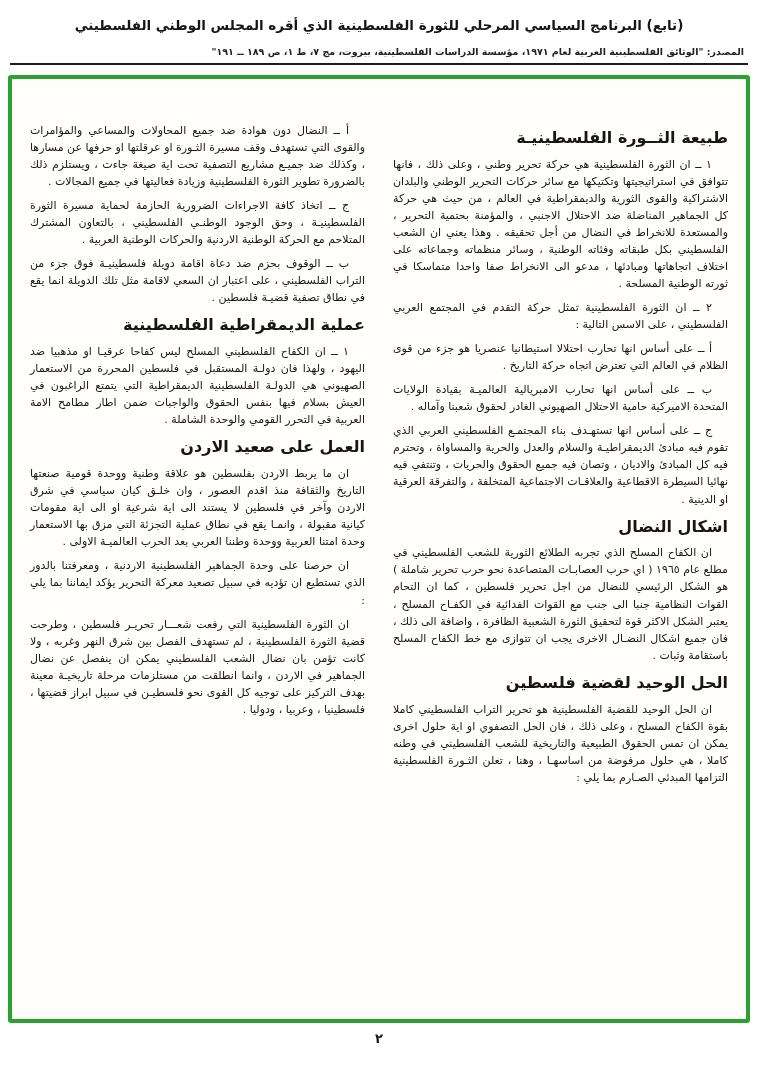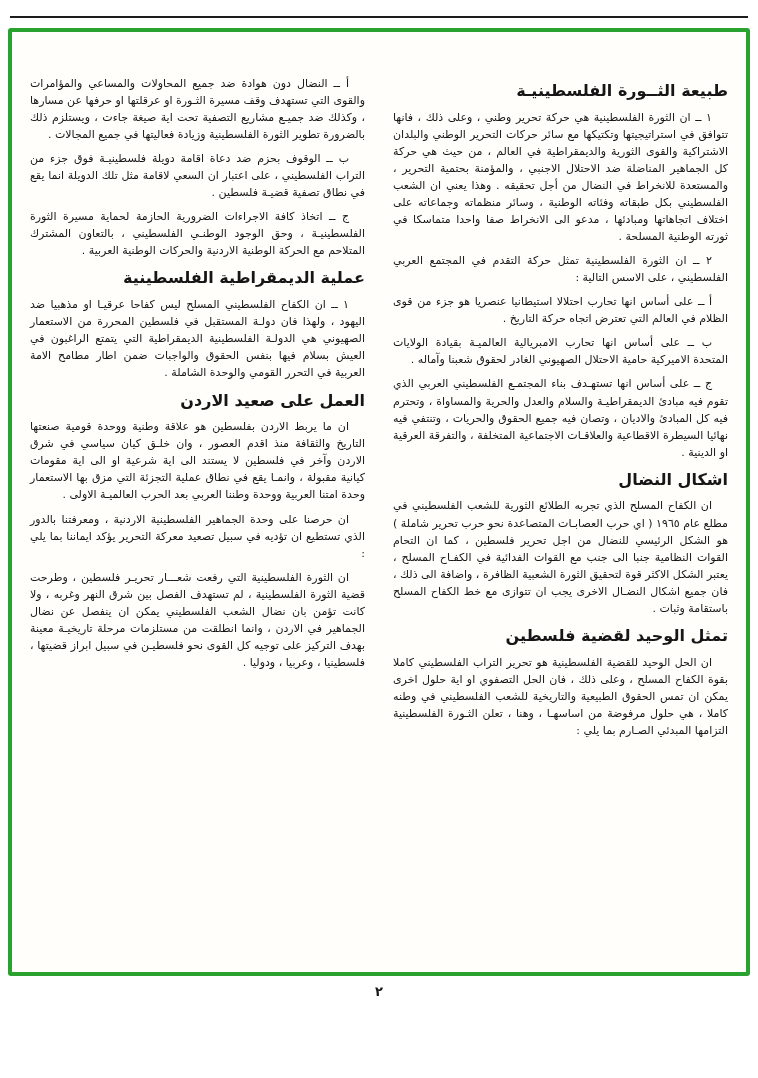--- a/index.html
+++ b/index.html
@@ -65,41 +65,45 @@
     text-align:center;
     font-size:13px; font-weight:bold;
     margin-top:8px;
   }
 </style>
 </head>
 <body>
 
 <div class="page">
 
+  <div class="header">
+    <div class="title">(تابع) البرنامج السياسي المرحلي للثورة الفلسطينية الذي أقره المجلس الوطني الفلسطيني</div>
+    <div class="source">المصدر: "الوثائق الفلسطينية العربية لعام ١٩٧١، مؤسسة الدراسات الفلسطينية، بيروت، مج ٧، ط ١، ص ١٨٩ ــ ١٩١"</div>
+  </div>
 
   <hr class="rule">
 
   <div class="frame" id="frame" style="border-color: rgb(42, 162, 48);">
     <div class="cols">
       <div class="col" id="col-right">
           <h3 class="heading">طبيعة الثــورة الفلسطينيـة</h3>
           <p class="para">١ ــ ان الثورة الفلسطينية هي حركة تحرير وطني ، وعلى ذلك ، فانها تتوافق في استراتيجيتها وتكتيكها مع سائر حركات التحرير الوطني والبلدان الاشتراكية والقوى الثورية والديمقراطية في العالم ، من حيث هي حركة كل الجماهير المناضلة ضد الاحتلال الاجنبي ، والمؤمنة بحتمية التحرير ، والمستعدة للانخراط في النضال من أجل تحقيقه . وهذا يعني ان الشعب الفلسطيني بكل طبقاته وفئاته الوطنية ، وسائر منظماته وجماعاته على اختلاف اتجاهاتها ومبادئها ، مدعو الى الانخراط صفا واحدا متماسكا في ثورته الوطنية المسلحة .</p>
           <p class="para">٢ ــ ان الثورة الفلسطينية تمثل حركة التقدم في المجتمع العربي الفلسطيني ، على الاسس التالية :</p>
           <p class="para">أ ــ على أساس انها تحارب احتلالا استيطانيا عنصريا هو جزء من قوى الظلام في العالم التي تعترض اتجاه حركة التاريخ .</p>
           <p class="para">ب ــ على أساس انها تحارب الامبريالية العالميـة بقيادة الولايات المتحدة الاميركية حامية الاحتلال الصهيوني الغادر لحقوق شعبنا وآماله .</p>
           <p class="para">ج ــ على أساس انها تستهـدف بناء المجتمـع الفلسطيني العربي الذي تقوم فيه مبادئ الديمقراطيـة والسلام والعدل والحرية والمساواة ، وتحترم فيه كل المبادئ والاديان ، وتصان فيه جميع الحقوق والحريات ، وتنتفي فيه نهائيا السيطرة الاقطاعية والعلاقـات الاجتماعية المتخلفة ، والتفرقة العرقية او الدينية .</p>
           <h3 class="heading">اشكال النضال</h3>
           <p class="para">ان الكفاح المسلح الذي تجربه الطلائع الثورية للشعب الفلسطيني في مطلع عام ١٩٦٥ ( اي حرب العصابـات المتصاعدة نحو حرب تحرير شاملة ) هو الشكل الرئيسي للنضال من اجل تحرير فلسطين ، كما ان التحام القوات النظامية جنبا الى جنب مع القوات الفدائية في الكفـاح المسلح ، يعتبر الشكل الاكثر قوة لتحقيق الثورة الشعبية الظافرة ، واضافة الى ذلك ، فان جميع اشكال النضـال الاخرى يجب ان تتوازى مع خط الكفاح المسلح باستقامة وثبات .</p>
-          <h3 class="heading">تمثل الوحيد لقضية فلسطين</h3>
+          <h3 class="heading">الحل الوحيد لقضية فلسطين</h3>
           <p class="para">ان الحل الوحيد للقضية الفلسطينية هو تحرير التراب الفلسطيني كاملا بقوة الكفاح المسلح ، وعلى ذلك ، فان الحل التصفوي او اية حلول اخرى يمكن ان تمس الحقوق الطبيعية والتاريخية للشعب الفلسطيني في وطنه كاملا ، هي حلول مرفوضة من اساسهـا ، وهنا ، تعلن الثـورة الفلسطينية التزامها المبدئي الصـارم بما يلي :</p>
         </div>
       <div class="col" id="col-left">
           <p class="para">أ ــ النضال دون هوادة ضد جميع المحاولات والمساعي والمؤامرات والقوى التي تستهدف وقف مسيرة الثـورة او عرقلتها او حرفها عن مسارها ، وكذلك ضد جميـع مشاريع التصفية تحت اية صيغة جاءت ، ويستلزم ذلك بالضرورة تطوير الثورة الفلسطينية وزيادة فعاليتها في جميع المجالات .</p>
+          <p class="para">ج ــ اتخاذ كافة الاجراءات الضرورية الحازمة لحماية مسيرة الثورة الفلسطينيـة ، وحق الوجود الوطنـي الفلسطيني ، بالتعاون المشترك المتلاحم مع الحركة الوطنية الاردنية والحركات الوطنية العربية .</p>
           <p class="para">ب ــ الوقوف بحزم ضد دعاة اقامة دويلة فلسطينيـة فوق جزء من التراب الفلسطيني ، على اعتبار ان السعي لاقامة مثل تلك الدويلة انما يقع في نطاق تصفية قضيـة فلسطين .</p>
-          <p class="para">ج ــ اتخاذ كافة الاجراءات الضرورية الحازمة لحماية مسيرة الثورة الفلسطينيـة ، وحق الوجود الوطنـي الفلسطيني ، بالتعاون المشترك المتلاحم مع الحركة الوطنية الاردنية والحركات الوطنية العربية .</p>
           <h3 class="heading">عملية الديمقراطية الفلسطينية</h3>
           <p class="para">١ ــ ان الكفاح الفلسطيني المسلح ليس كفاحا عرقيـا او مذهبيا ضد اليهود ، ولهذا فان دولـة المستقبل في فلسطين المحررة من الاستعمار الصهيوني هي الدولـة الفلسطينية الديمقراطية التي يتمتع الراغبون في العيش بسلام فيها بنفس الحقوق والواجبات ضمن اطار مطامح الامة العربية في التحرر القومي والوحدة الشاملة .</p>
           <h3 class="heading center">العمل على صعيد الاردن</h3>
           <p class="para">ان ما يربط الاردن بفلسطين هو علاقة وطنية ووحدة قومية صنعتها التاريخ والثقافة منذ اقدم العصور ، وان خلـق كيان سياسي في شرق الاردن وآخر في فلسطين لا يستند الى اية شرعية او الى اية مقومات كيانية مقبولة ، وانمـا يقع في نطاق عملية التجزئة التي مزق بها الاستعمار وحدة امتنا العربية ووحدة وطننا العربي بعد الحرب العالميـة الاولى .</p>
           <p class="para">ان حرصنا على وحدة الجماهير الفلسطينية الاردنية ، ومعرفتنا بالدور الذي تستطيع ان تؤديه في سبيل تصعيد معركة التحرير يؤكد ايماننا بما يلي :</p>
           <p class="para">ان الثورة الفلسطينية التي رفعت شعـــار تحريـر فلسطين ، وطرحت قضية الثورة الفلسطينية ، لم تستهدف الفصل بين شرق النهر وغربه ، ولا كانت تؤمن بان نضال الشعب الفلسطيني يمكن ان ينفصل عن نضال الجماهير في الاردن ، وانما انطلقت من مستلزمات مرحلة تاريخيـة معينة بهدف التركيز على توجيه كل القوى نحو فلسطيـن في سبيل ابراز قضيتها ، فلسطينيا ، وعربيا ، ودوليا .</p>
         </div>
     </div>
   </div>
 

